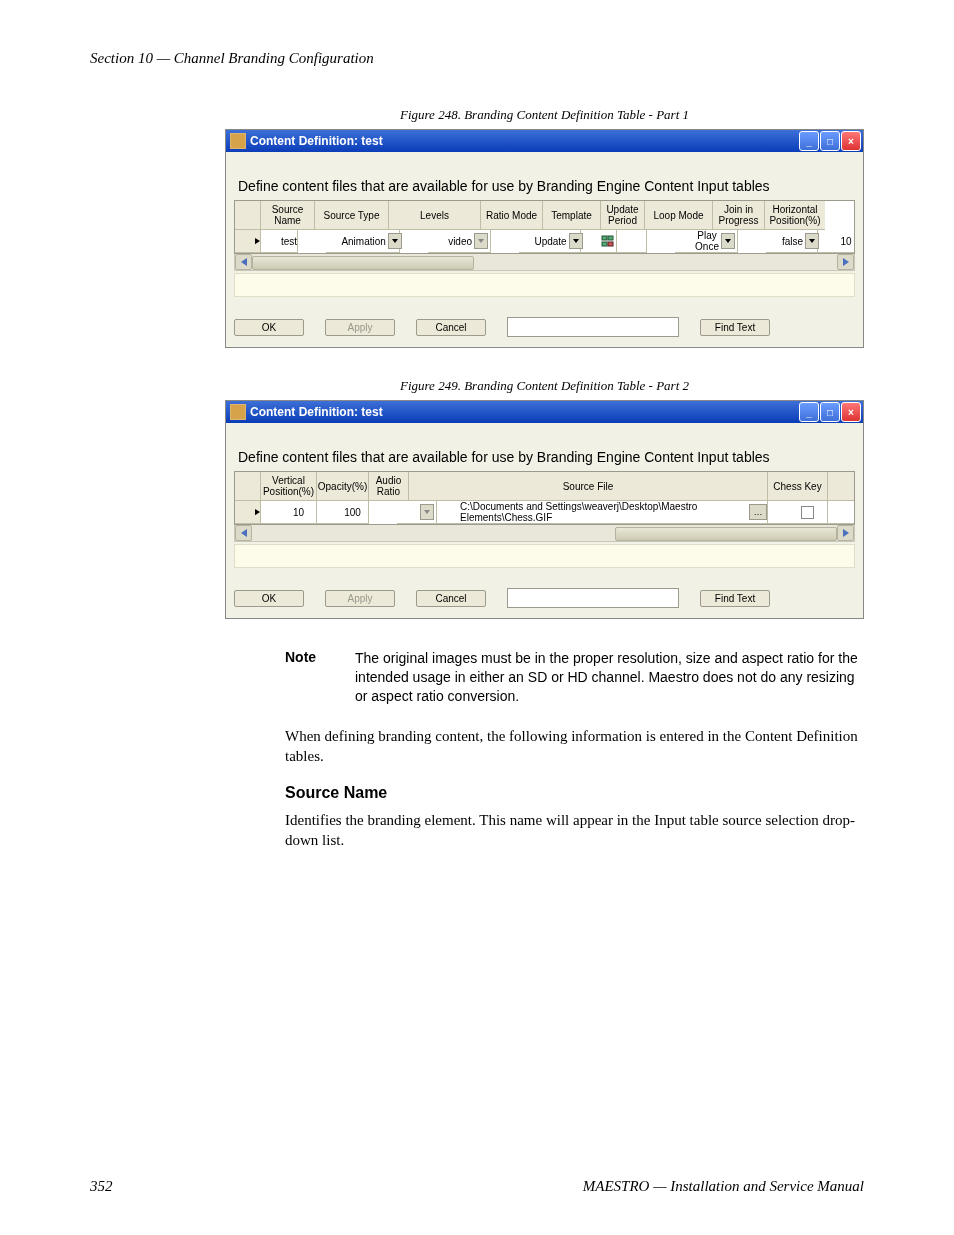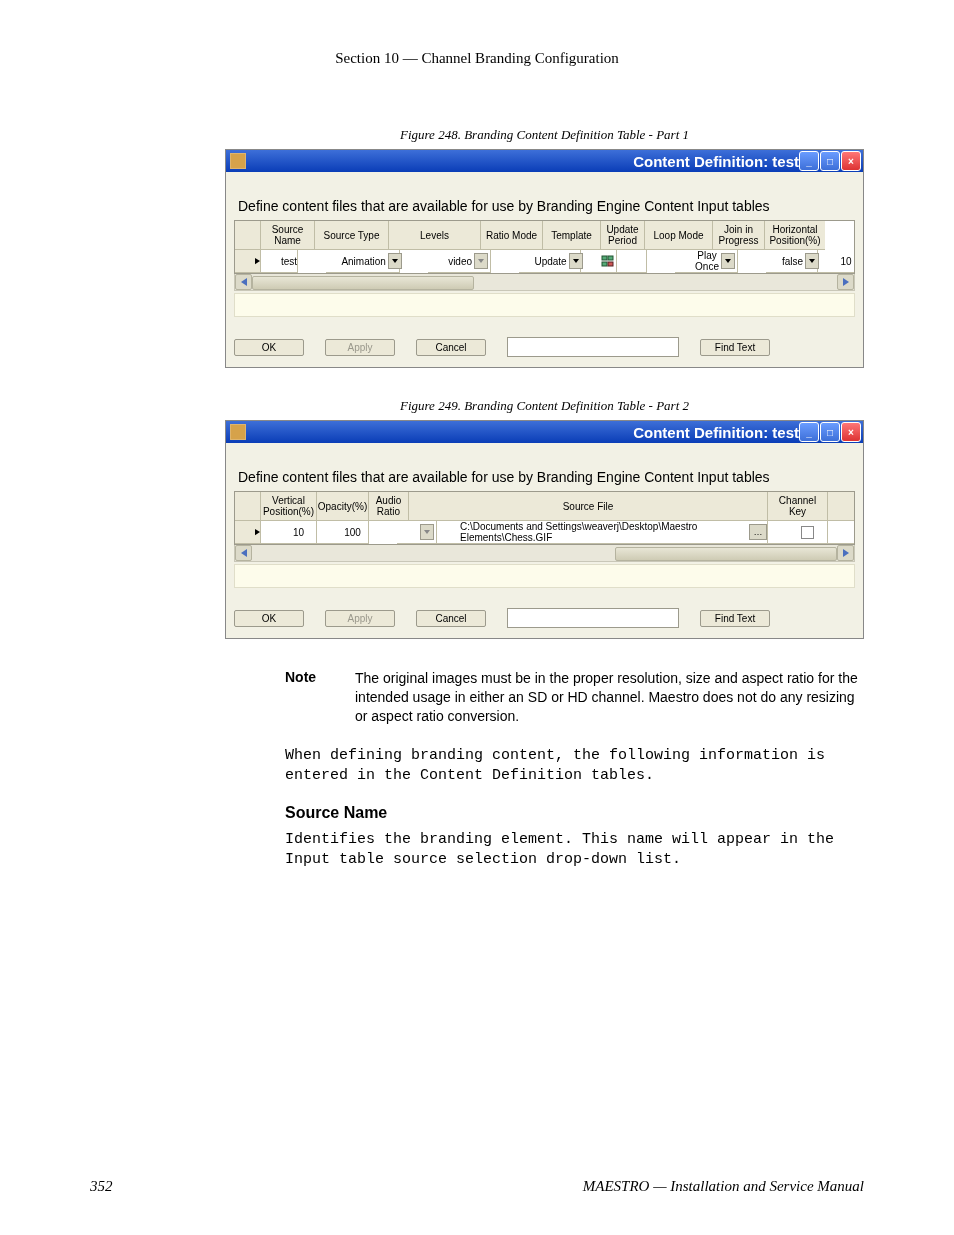--- a/index.html
+++ b/index.html
@@ -11,23 +11,23 @@
     width: 954px;
   }
   .page {
     padding: 50px 90px 40px 90px;
     box-sizing: border-box;
     width: 954px;
     min-height: 1235px;
     position: relative;
   }
   .section-header {
+    font-style: italic;
     font-size: 15px;
-    margin-bottom: 60px;
-    text-align: center;
+    margin-bottom: 40px;
   }
   .figure-caption {
     text-align: center;
     font-style: italic;
     font-size: 13px;
     margin-bottom: 6px;
   }
   .win {
     border: 1px solid #888;
     margin-left: 135px;
@@ -47,22 +47,21 @@
   .titlebar .title-icon {
     width: 14px; height: 14px;
     background: #d6a24a;
     border: 1px solid #fff3;
     margin-right: 4px;
     display: inline-block;
   }
   .titlebar .title-text {
     font-weight: bold;
     flex: 1;
-    font-size: 15px;
-    text-align: right;
+    font-size: 12px;
   }
   .winbtns {
     display: flex;
     gap: 1px;
   }
   .winbtn {
     width: 18px; height: 18px;
     border: 1px solid #fff;
     border-radius: 3px;
     display: flex;
@@ -178,21 +177,21 @@
     width:11px;height:11px;border:1px solid #888;background:#fff;display:inline-block;
   }
   .body-text{
     margin-left:195px;
     font-size:15px;
     font-family: Georgia, 'Times New Roman', serif;
   }
   .note-row{display:flex;margin-bottom:20px;}
   .note-label{font-family:Arial,Helvetica,sans-serif;font-weight:bold;font-size:14px;width:70px;flex:none;}
   .note-body{font-family:Arial,Helvetica,sans-serif;font-size:14px;line-height:1.35;}
-  .para{margin-bottom:18px;line-height:1.35;font-family:Liberation Mono, monospace;}
+  .para{margin-bottom:18px;line-height:1.35;}
   .h2{font-family:Arial,Helvetica,sans-serif;font-weight:bold;font-size:16px;margin-bottom:8px;}
   .footer{
     position:absolute;bottom:40px;left:90px;right:90px;
     display:flex;justify-content:space-between;
     font-style:italic;font-size:15px;
   }
 </style>
 </head>
 <body>
 
@@ -331,21 +330,21 @@
     </div>
     <div class="win-body">
       <div class="desc">Define content files that are available for use by Branding Engine Content Input tables</div>
       <div class="grid">
         <div class="grid-row grid-hdr">
           <div class="cell rowhdr"></div>
           <div class="cell" style="width:56px">Vertical Position(%)</div>
           <div class="cell" style="width:52px">Opacity(%)</div>
           <div class="cell" style="width:40px">Audio Ratio</div>
           <div class="cell" style="flex:1;min-width:300px">Source File</div>
-          <div class="cell" style="width:60px">Channel Key</div>
+          <div class="cell" style="width:60px">Chess Key</div>
           <div class="cell" style="width:26px"></div>
         </div>
         <div class="grid-row">
           <div class="cell rowhdr">
             <svg viewBox="0 0 8 10">
                 <polygon points="0,0 8,5 0,10" fill="#000"></polygon>
               </svg>
           </div>
           <div class="cell" style="width:56px">
               <span class="cell-inner">10</span>

